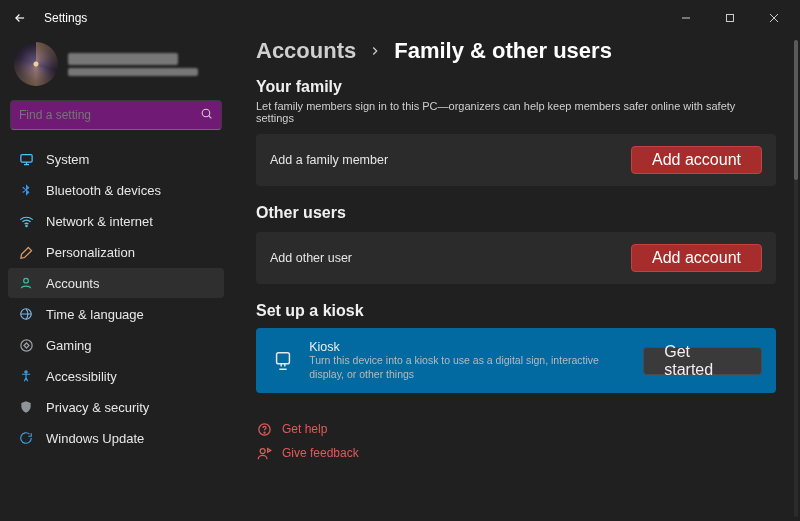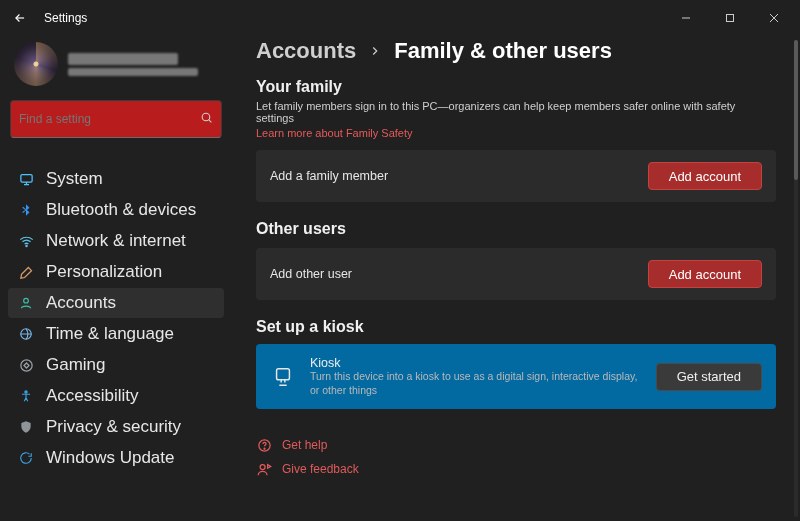--- a/index.html
+++ b/index.html
@@ -59,41 +59,41 @@
   .profile .label {
     display:flex; flex-direction:column; gap:3px;
   }
   .blur-line {
     background: #777; height: 10px; border-radius: 2px;
     filter: blur(1px);
   }
   .blur-line.w1{ width:110px; height:12px;}
   .blur-line.w2{ width:130px; height:8px;}
   .search {
-    margin: 2px 2px 22px 2px;
-    height: 38px;
-    background: #b91c1c;
+    margin: 2px 2px 10px 2px;
+    height: 30px;
+    background: #701a75;
     border: 1px solid #3b3b3b;
     border-bottom: 1.5px solid #6b6b6b;
     border-radius: 4px;
     display: flex; align-items: center;
     padding: 0 8px;
   }
   .search input {
     flex: 1; background: transparent; border: none; outline: none;
     color: #d6d6d6; font-size: 12px;
   }
   .search .search-icon { color: #d0d0d0; }
   .nav { display:flex; flex-direction:column; gap:1px; margin-top:4px;}
   .nav-item {
     display:flex; align-items:center; gap:12px;
     height: 30px; padding: 0 10px;
     border-radius: 4px;
     color: #e7e7e7;
-    font-size: 17px;
+    font-size: 13px;
     cursor: default;
   }
   .nav-item.active { background: #2f2f2f; }
   .nav-item .icon-slot {
     width: 16px; height: 16px;
     display:flex; align-items:center; justify-content:center;
   }
   .content {
     flex:1; height:100%;
     padding: 2px 24px 8px 24px;
@@ -123,21 +123,21 @@
     padding: 12px 14px;
     display:flex; align-items:center;
     margin-top: 10px;
   }
   .card-label { color:#e6e6e6; font-size: 12.5px; }
   .btn {
     margin-left:auto;
     height: 28px; padding: 0 20px;
     border-radius: 4px;
     display:flex; align-items:center; justify-content:center;
-    font-size: 13px;
+    font-size: 16px;
   }
   .btn-red {
     background: #a72c2c;
     border: 1px solid #c24141;
     color: #fff;
   }
   .btn-grey {
     background: #3a3a3a;
     border: 1px solid #4a4a4a;
     color: #f0f0f0;
@@ -321,21 +321,20 @@
         <svg width="14" height="14" viewBox="0 0 24 24" fill="none" stroke="#cfcfcf" stroke-width="2">
               <path d="M9 6l6 6-6 6"></path>
             </svg>
       </span>
       <span class="bc-current">Family &amp; other users</span>
     </div>
 
     <div>
       <div class="section-title">Your family</div>
       <div class="section-desc">Let family members sign in to this PC—organizers can help keep members safer online with safety settings</div>
-      <a class="link-red">Learn more about Family Safety</a>
       <div class="card">
         <span class="card-label">Add a family member</span>
         <div class="btn btn-red">
           <span>Add account</span>
         </div>
       </div>
     </div>
 
     <div class="gap-section">
       <div class="section-title">Other users</div>

